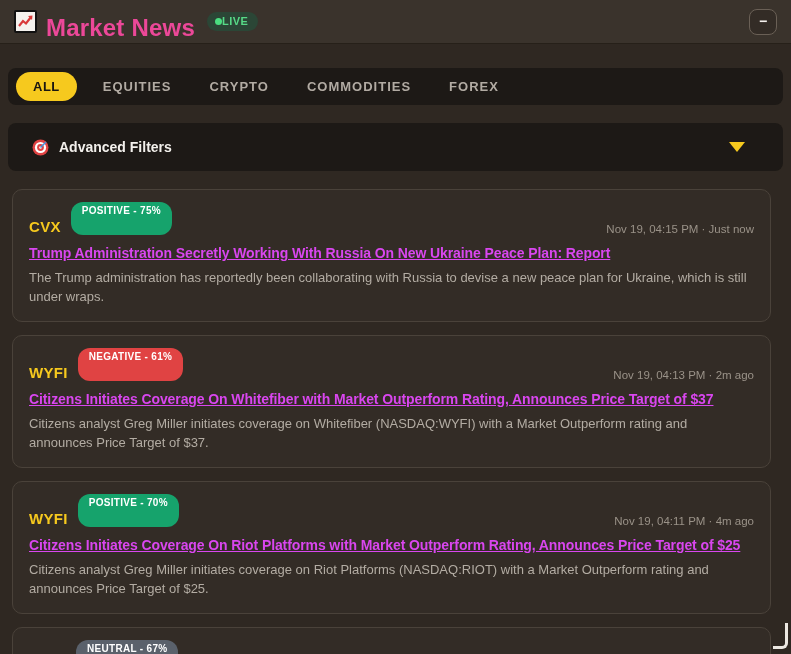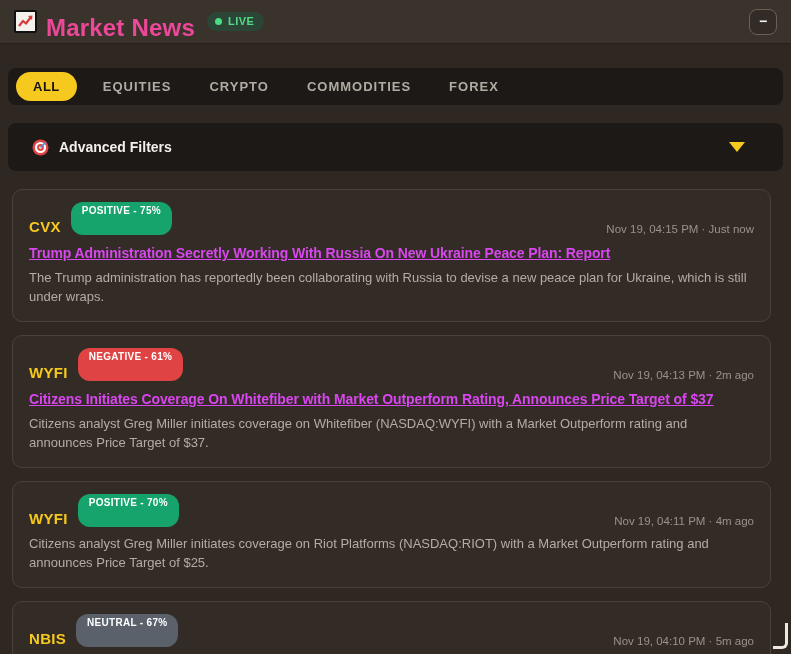--- a/index.html
+++ b/index.html
@@ -34,21 +34,21 @@
     font-size: 24px;
     font-weight: bold;
     letter-spacing: 0.2px;
     margin-top: 12px;
   }
   .live-badge {
     margin-left: 12px;
     background: #2b4636;
     border-radius: 11px;
     padding: 3px 10px 4px 8px;
-    display: flex; align-items: center; gap: 6px;
+    display: flex; align-items: center; 
   }
   .live-dot { width: 7px; height: 7px; border-radius: 50%; background: #4ade80; }
   .live-text { color: #57d987; font-size: 11px; font-weight: bold; letter-spacing: 0.5px; }
   .minimize-btn {
     margin-left: auto;
     width: 28px; height: 26px;
     background: #332c26;
     border: 1px solid #6a6056;
     border-radius: 8px;
     color: #f5f2ee;
@@ -240,20 +240,21 @@
     <div class="headline">Citizens Initiates Coverage On Whitefiber with Market Outperform Rating, Announces Price Target of $37</div>
     <div class="summary">Citizens analyst Greg Miller initiates coverage on Whitefiber (NASDAQ:WYFI) with a Market Outperform rating and announces Price Target of $37.</div>
   </div>
 
   <div class="news-card">
     <div class="card-top">
       <span class="ticker">WYFI</span>
       <span class="sentiment-badge pos">POSITIVE - 70%</span>
       <span class="timestamp">Nov 19, 04:11 PM · 4m ago</span>
     </div>
+    <div class="headline">Citizens Initiates Coverage On Riot Platforms with Market Outperform Rating, Announces Price Target of $25</div>
     <div class="summary">Citizens analyst Greg Miller initiates coverage on Riot Platforms (NASDAQ:RIOT) with a Market Outperform rating and announces Price Target of $25.</div>
   </div>
 
   <div class="news-card">
     <div class="card-top">
       <span class="ticker">NBIS</span>
       <span class="sentiment-badge neu">NEUTRAL - 67%</span>
       <span class="timestamp">Nov 19, 04:10 PM · 5m ago</span>
     </div>
 

